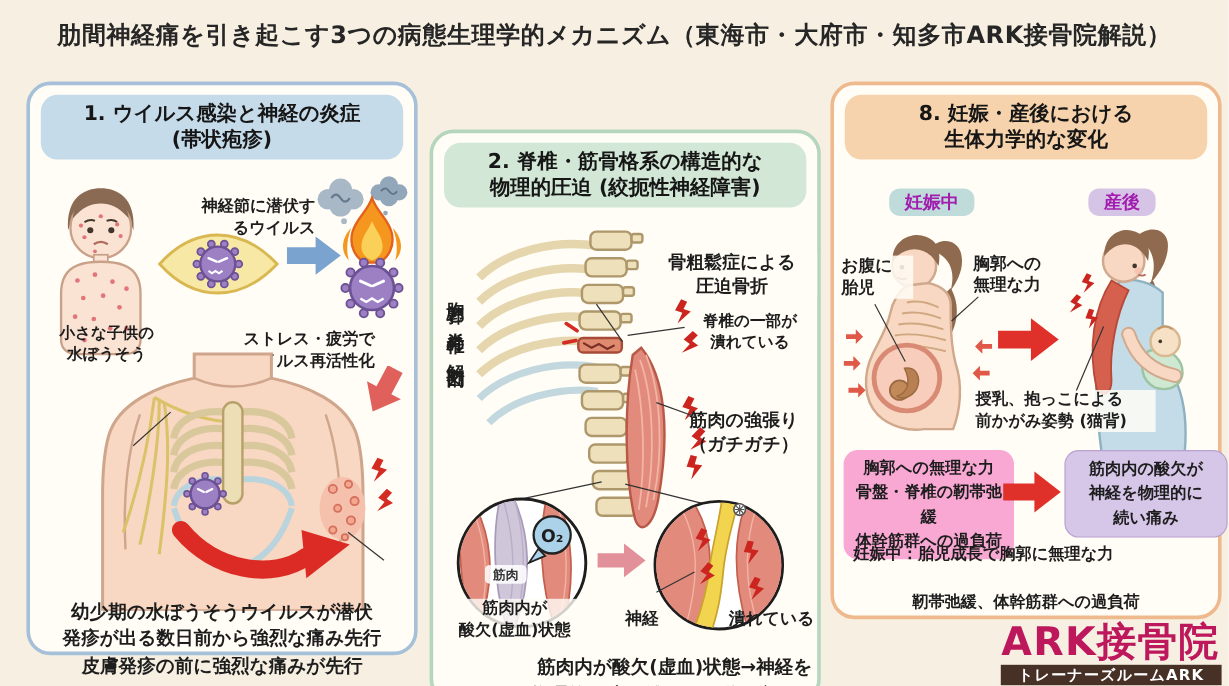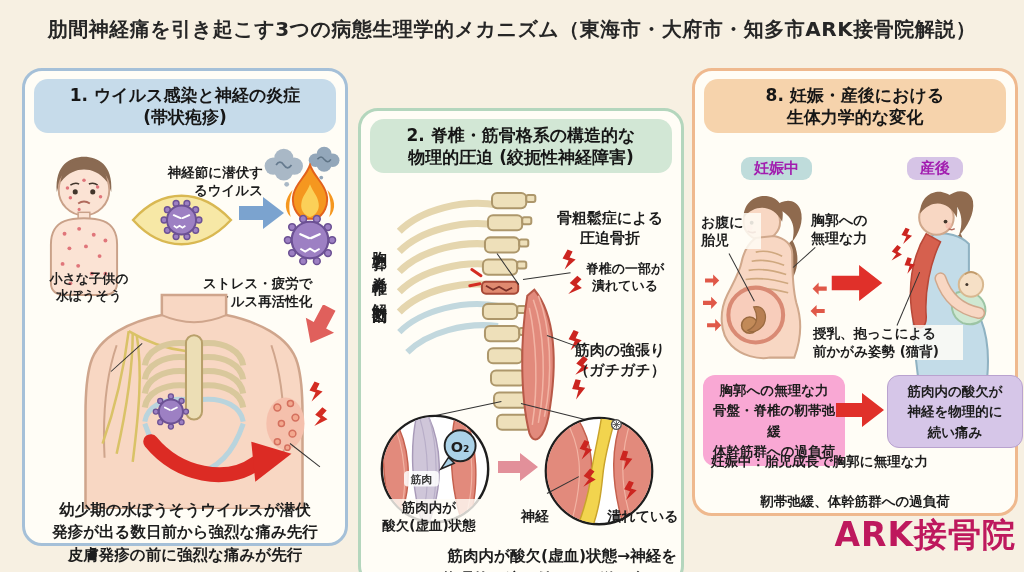--- a/index.html
+++ b/index.html
@@ -437,14 +437,15 @@
     </svg>
     <div id="p3boxR" class="p3box">筋肉内の酸欠が
 神経を物理的に
 続い痛み</div>
 
     <div class="p3sum" style="top:382px;padding-left:10px;">妊娠中：胎児成長で胸郭に無理な力</div>
     <div class="p3sum" style="top:422px;text-align:center;">靭帯弛緩、体幹筋群への過負荷</div>
   </div>
 
   <div id="logo-name">ARK接骨院</div>
+  <div id="logo-sub">トレーナーズルームARK</div>
 
 </div>
 
 </body></html>

